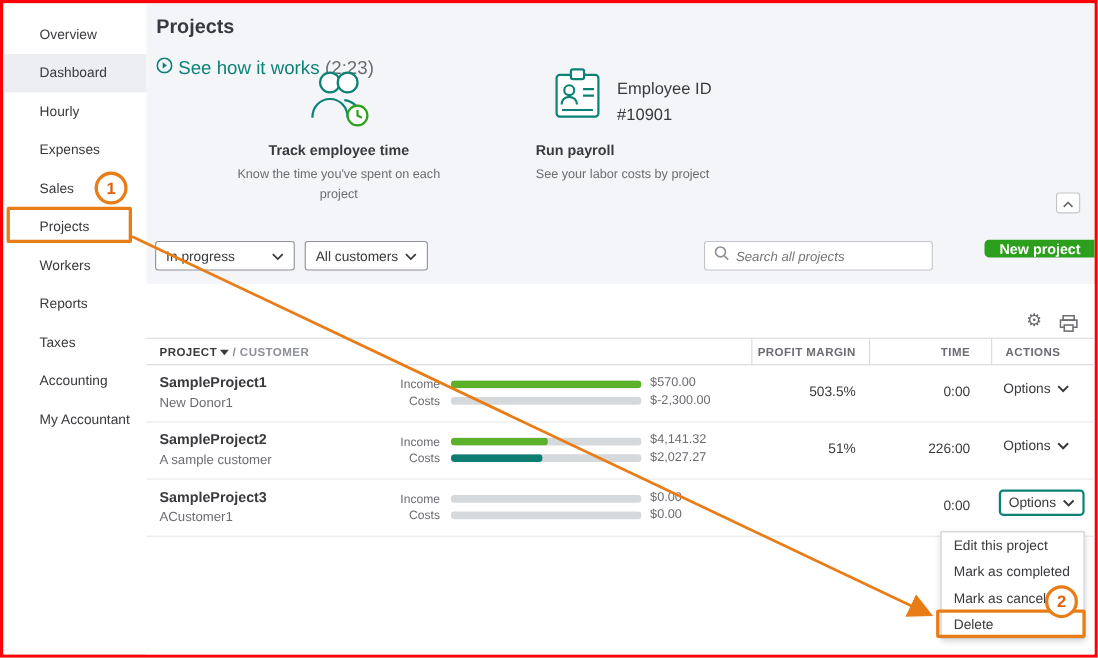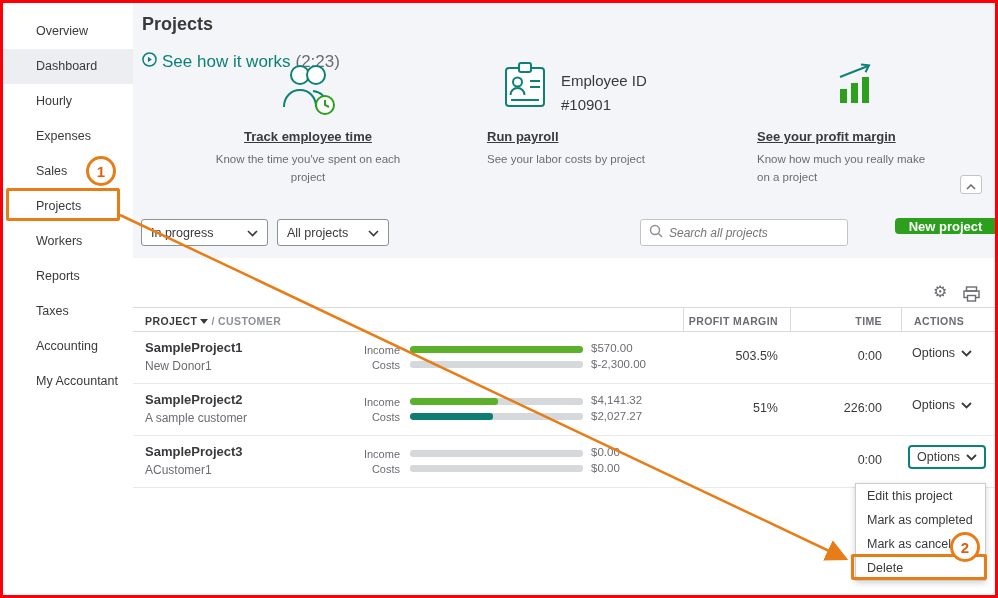--- a/index.html
+++ b/index.html
@@ -14,21 +14,21 @@
 
   
   .main { position: absolute; left: 130px; top: 0; width: 862px; height: 592px; background: #f4f5f8; z-index: 1; }
   .page-title { position: absolute; left: 9px; top: 11px; font-size: 18px; font-weight: bold; color: #393a3d; }
   .hourly-btn { position: absolute; right: 12px; top: 11px; height: 25px; padding: 0 17px; border: 1px solid #6b6c72; border-radius: 13px; background: #fff; font-size: 13px; line-height: 23px; color: #393a3d; cursor: pointer; }
   .see-how { position: absolute; left: 9px; top: 49px; font-size: 17px; color: #0c8276; display: flex; align-items: center; gap: 5px; cursor: pointer; }
   .see-how .dur { color: #6b6c72; }
 
   
   .feature { position: absolute; top: 58px; }
-  .feature h3 { font-size: 13px; font-weight: bold; color: #393a3d; margin-top: 10px; text-decoration: underline; }
+  .feature h3 { font-size: 13px; font-weight: bold; color: #393a3d; margin-top: 10px; }
   .feature p { font-size: 11.5px; color: #6b6c72; line-height: 1.55; margin-top: 7px; }
   .f1 { left: 55px; width: 240px; text-align: center; }
   .f1 .icn { height: 58px; }
   .f1 p { width: 196px; margin-left: auto; margin-right: auto; }
   .f2 { left: 354px; width: 225px; text-align: left; }
   .f2 .icn-row { display: flex; align-items: flex-start; gap: 14px; padding-left: 16px; height: 58px; }
   .emp-card { font-size: 15px; color: #393a3d; padding-top: 8px; line-height: 1.6; }
   .f3 { left: 624px; width: 220px; text-align: left; }
   .f3 .icn { height: 58px; padding-left: 76px; }
   .f3 p { width: 175px; }
@@ -154,52 +154,39 @@
         </span>
         <div class="emp-card">
           <div>Employee ID</div>
           <div>#10901</div>
         </div>
       </div>
       <h3>Run payroll</h3>
       <p>See your labor costs by project</p>
     </div>
 
-    <div class="feature f3">
-      <div class="icn">
-        <svg width="46" height="46" viewBox="0 0 46 46">
-          <rect x="7" y="28" width="7" height="14" fill="#2ca01c"></rect>
-          <rect x="18" y="22" width="7" height="20" fill="#2ca01c"></rect>
-          <rect x="29" y="16" width="7" height="26" fill="#2ca01c"></rect>
-          <path d="M7 16L35 5" fill="none" stroke="#0c8276" stroke-width="2"></path>
-          <path d="M28 3.5l8 0.8-3.5 7" fill="none" stroke="#0c8276" stroke-width="2"></path>
-        </svg>
-      </div>
-      <h3>See your profit margin</h3>
-      <p>Know how much you really make on a project</p>
-    </div>
 
     <div class="collapse-btn">
       <span>
         <svg width="10" height="6" viewBox="0 0 10 6">
             <path d="M1 5l4-4 4 4" fill="none" stroke="#6b6c72" stroke-width="1.5"></path>
           </svg>
       </span>
     </div>
 
     <div class="select sel-status">
       <span>In progress</span>
       <span>
         <svg width="11" height="7" viewBox="0 0 11 7">
             <path d="M1 1l4.5 4.5L10 1" fill="none" stroke="#393a3d" stroke-width="1.6"></path>
           </svg>
       </span>
     </div>
     <div class="select sel-cust">
-      <span>All projects</span>
+      <span>All customers</span>
       <span>
         <svg width="11" height="7" viewBox="0 0 11 7">
             <path d="M1 1l4.5 4.5L10 1" fill="none" stroke="#393a3d" stroke-width="1.6"></path>
           </svg>
       </span>
     </div>
     <div class="search-box">
       <span>
         <svg width="14" height="14" viewBox="0 0 14 14">
             <circle cx="6" cy="6" r="4.5" fill="none" stroke="#8d9096" stroke-width="1.5"></circle>

